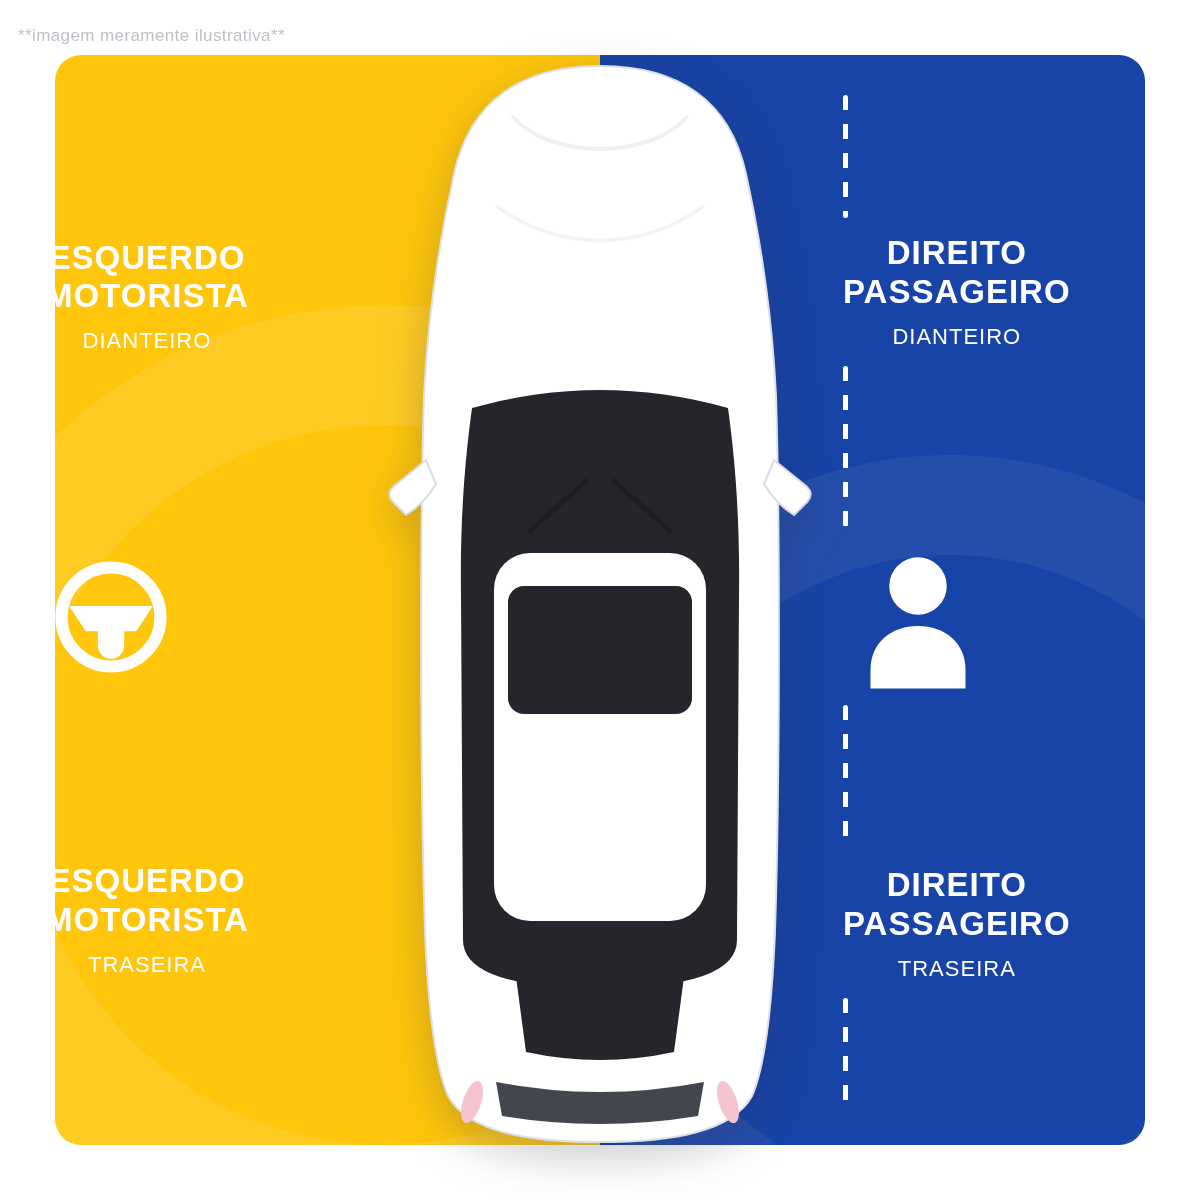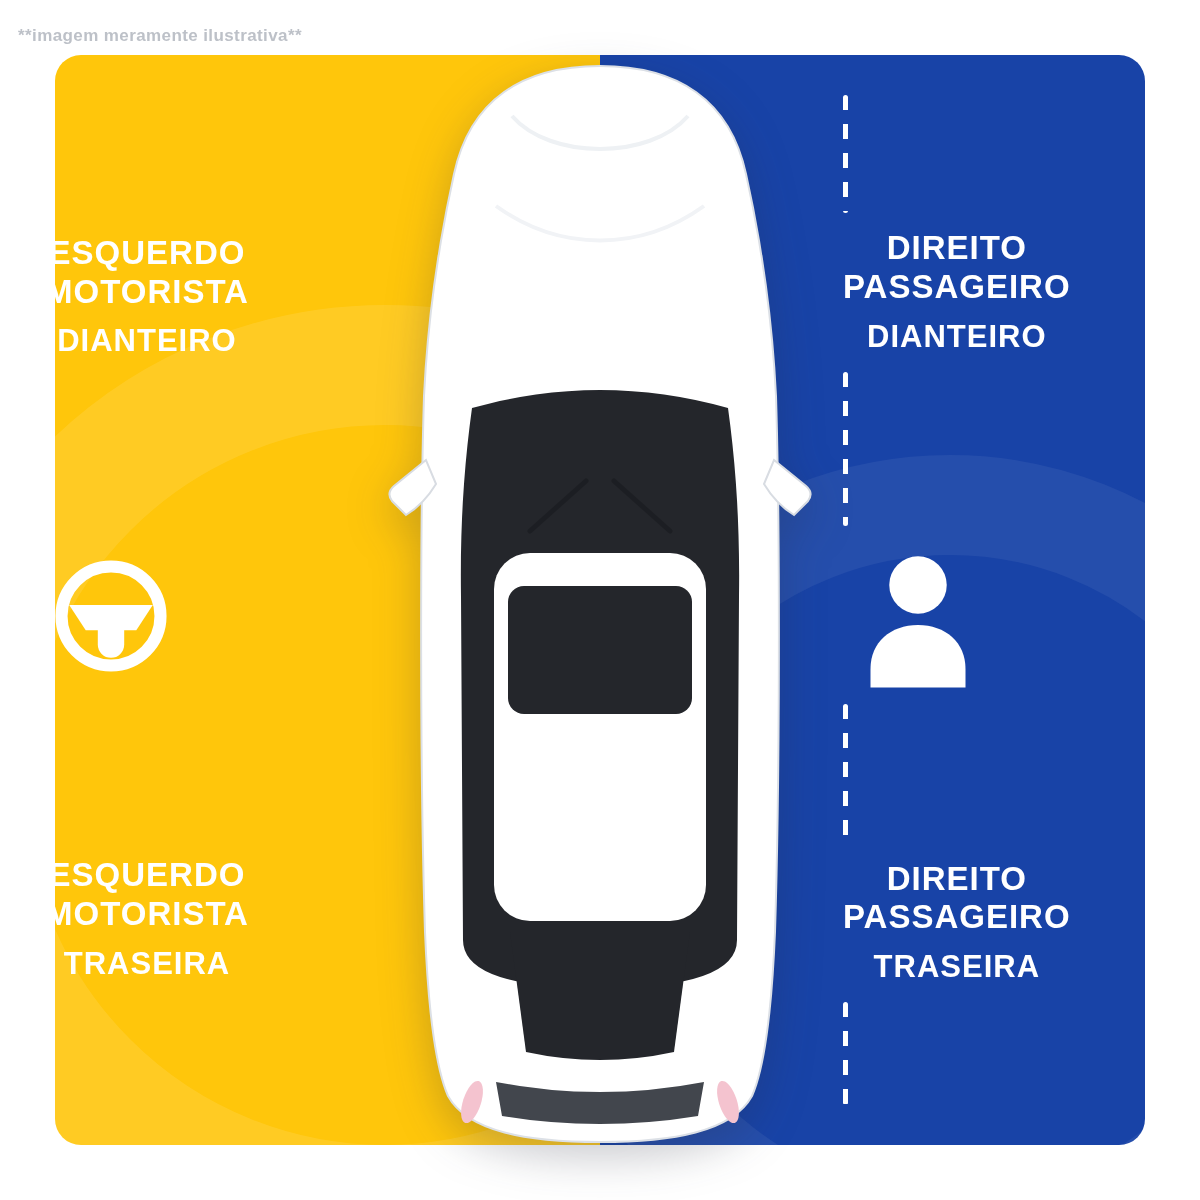--- a/index.html
+++ b/index.html
@@ -8,21 +8,21 @@
     background:#ffffff;
     position:relative;
     overflow:hidden;
     font-family:"Liberation Sans", sans-serif;
   }
 
   .disclaimer {
     position:absolute; top:26px; left:18px;
     font-size:17px; letter-spacing:0.4px;
     color:var(--disclaimer,#BDC1C8);
-    font-weight:700;
+    font-weight:400;
   }
 
   .panel {
     position:absolute; left:55px; top:55px;
     width:1090px; height:1090px;
     border-radius:26px;
     overflow:hidden;
     display:flex;
   }
   .half { width:50%; height:100%; position:relative; }
@@ -50,21 +50,21 @@
   .d1 { flex:1.15 1 0; }
   .d2 { flex:1.50 1 0; }
   .d3 { flex:1.35 1 0; }
   .d4 { flex:1.00 1 0; }
 
   .q-label {
     text-align:center; color:var(--label,#ffffff);
     margin:16px 0; line-height:1.18;
   }
   .q-label .l-bold { font-size:33px; font-weight:800; letter-spacing:1px; display:block; }
-  .q-label .l-reg  { font-size:31px; font-weight:700; letter-spacing:1px; display:block; margin-top:12px; }
+  .q-label .l-reg  { font-size:22px; font-weight:400; letter-spacing:1px; display:block; margin-top:12px; }
 
   .icon-wrap { margin:14px 0; display:flex; align-items:center; justify-content:center; }
   .icon-wrap svg { display:block; }
 
   .car {
     position:absolute; left:380px; top:56px;
     width:440px; height:1092px;
     filter:drop-shadow(0 14px 22px rgba(40,45,60,0.25));
     pointer-events:none;
   }

